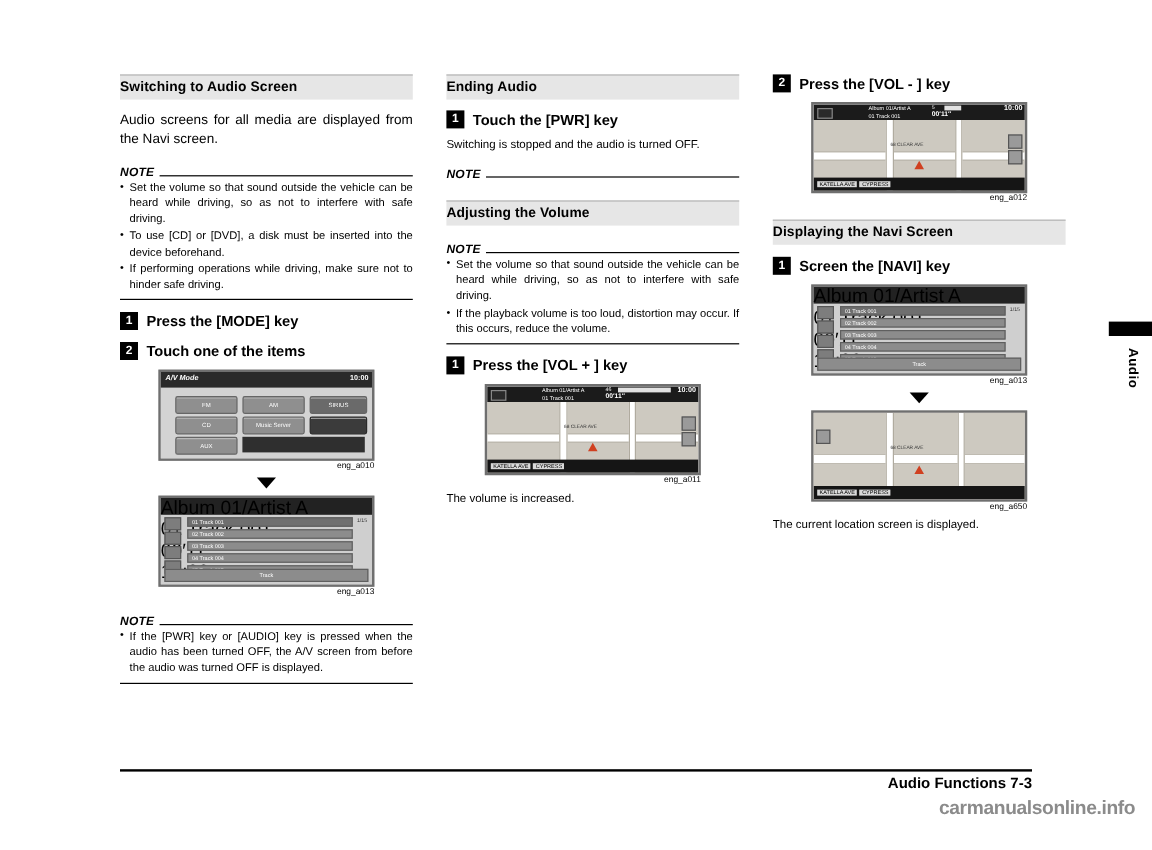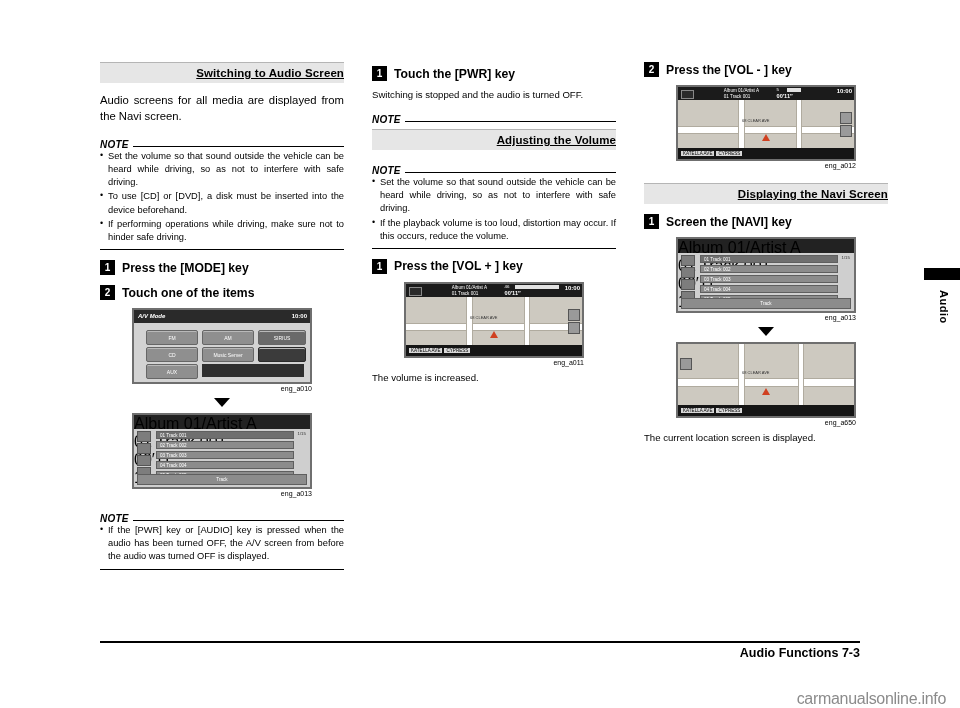--- a/index.html
+++ b/index.html
@@ -12,24 +12,23 @@
 
   
   .col{position:absolute;top:62px;width:244px;}
   .col1{left:100px;}
   .col2{left:372px;}
   .col3{left:644px;}
 
   
   .sec-head{
     background:#e6e6e6;border-top:1px solid #b5b5b5;
-    text-align:right;font-weight:bold;font-size:11.5px;
+    text-align:left;font-weight:bold;font-size:11.5px;
     padding:4px 0 4px;margin-bottom:9px;color:#000;
     letter-spacing:.1px;
-    text-decoration:underline;
   }
   
   .body-text{
     font-size:11.3px;line-height:1.45;text-align:justify;
     margin:0 0 8px 0;
   }
   .body-big{
     font-size:14.2px;line-height:1.5;text-align:justify;margin:0 0 8px 0;
     letter-spacing:.2px;
   }
@@ -132,22 +131,22 @@
     writing-mode:vertical-rl;letter-spacing:.5px;
   }
 
   
   .footrule{position:absolute;left:100px;top:641px;width:760px;height:2px;background:#000;}
   .footer{
     position:absolute;right:100px;top:646px;font-size:12.5px;font-weight:bold;
   }
   .footer .pg{font-size:12.5px;}
   .watermark{
-    position:absolute;right:14px;bottom:0;font-size:16px;color:#8b8b8b;
-    font-weight:normal;letter-spacing:-.3px;
+    position:absolute;right:14px;bottom:25px;font-size:16px;color:#8b8b8b;
+    font-weight:bold;letter-spacing:-.3px;
   }
 </style>
 </head>
 <body>
 
 <div class="page">
 
   <div class="col col1">
 
     <div class="sec-head">Switching to Audio Screen</div>
@@ -234,36 +233,37 @@
       <div class="note-box">
         <ul class="note">
           <li>If the [PWR] key or [AUDIO] key is pressed when the audio has been turned OFF, the A/V screen from before the audio was turned OFF is displayed.</li>
         </ul>
       </div>
     </div>
   </div>
 
   <div class="col col2">
 
+    <div class="sec-head">Ending Audio</div>
 
     <div class="step" style="margin-top:4px;">
       <div class="num">1</div>
       <div class="txt">Touch the [PWR] key</div>
     </div>
 
     <p class="small-text">Switching is stopped and the audio is turned OFF.</p>
 
     <div>
       <div class="note-head">
         <span class="note-title">NOTE</span>
         <span class="ln"></span>
       </div>
     </div>
 
-    <div class="sec-head" style="margin-top:4px;">Adjusting the Volume</div>
+    <div class="sec-head" style="margin-top:16px;">Adjusting the Volume</div>
 
 
     <div>
       <div class="note-head">
         <span class="note-title">NOTE</span>
         <span class="ln"></span>
       </div>
       <div class="note-box">
         <ul class="note">
           <li>Set the volume so that sound outside the vehicle can be heard while driving, so as not to interfere with safe driving.</li>

